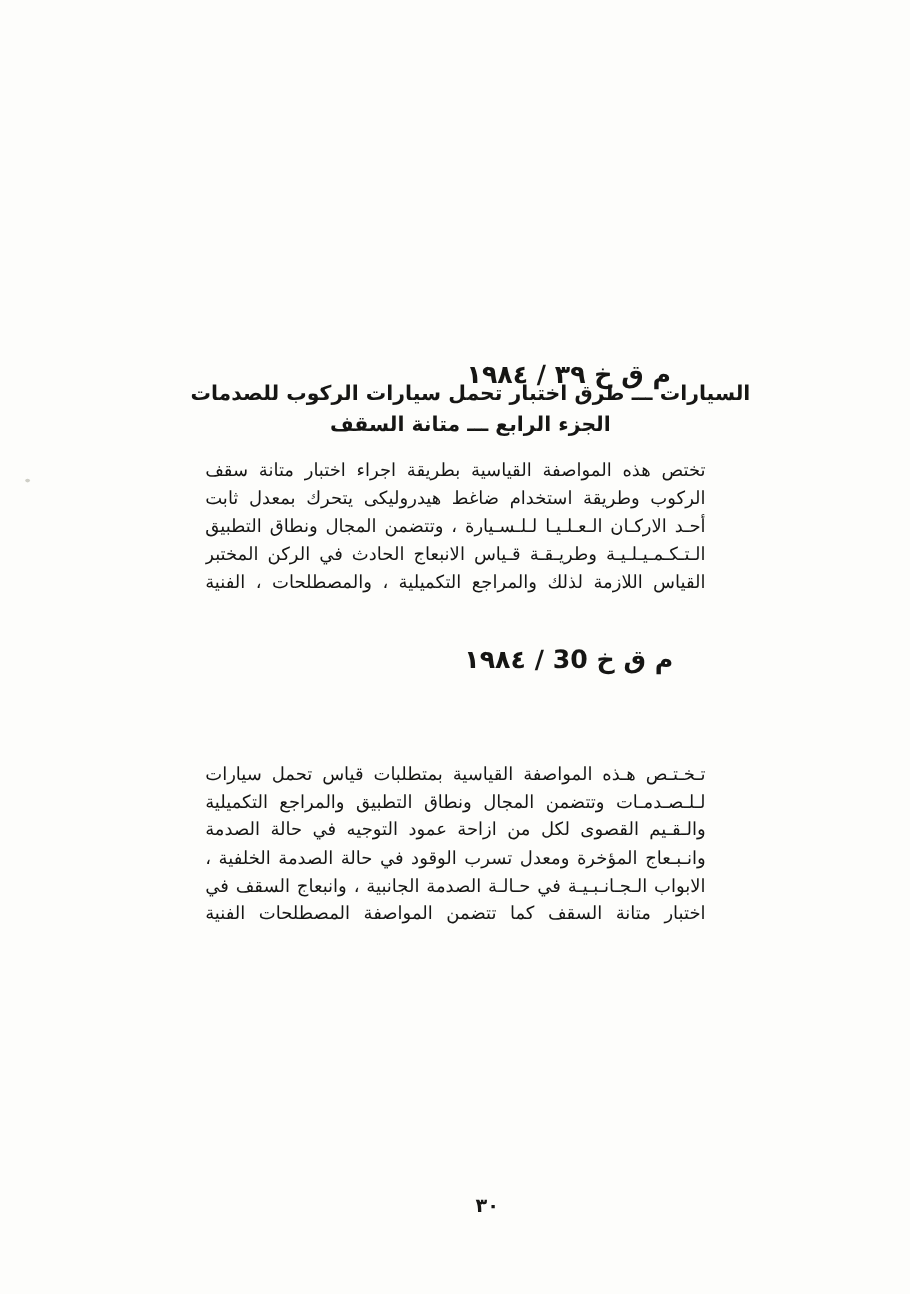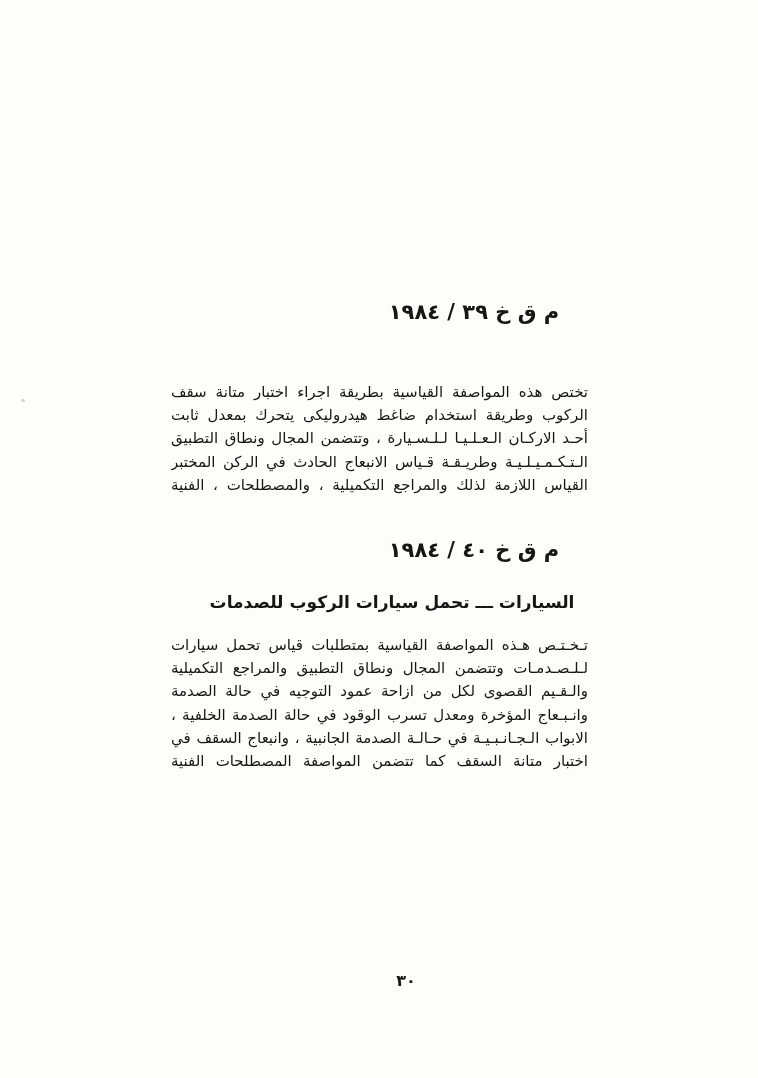--- a/index.html
+++ b/index.html
@@ -69,53 +69,54 @@
   .para-line {
     height: 23.2px;
     line-height: 23.2px;
     overflow: hidden;
     text-align: justify;
     text-align-last: justify;
     white-space: normal;
   }
   .page-number {
     position: absolute;
-    top: 970px;
+    top: 994px;
     left: 356px;
     width: 100px;
     text-align: center;
     direction: rtl;
     font-size: 16px;
     font-weight: bold;
     line-height: 22px;
   }
 </style>
 </head>
 <body>
 
 <div class="page">
 
   <div class="speck"></div>
 
   <div class="code code-1">م ق خ ٣٩ / ١٩٨٤</div>
 
+  <div class="title title-1">
+    <div class="title-line">السيارات ـــ طرق اختبار تحمل سيارات الركوب للصدمات</div>
+    <div class="title-line">الجزء الرابع ـــ متانة السقف</div>
+  </div>
 
   <div class="para para-1">
     <div class="para-line">تختص هذه المواصفة القياسية بطريقة اجراء اختبار متانة سقف سيارات</div>
     <div class="para-line">الركوب وطريقة استخدام ضاغط هيدروليكى يتحرك بمعدل ثابت ناحية</div>
     <div class="para-line">أحـد الاركـان الـعـلـيـا لـلـسـيارة ، وتتضمن المجال ونطاق التطبيق والمراجع</div>
     <div class="para-line">الـتـكـمـيـلـيـة وطريـقـة قـياس الانبعاج الحادث في الركن المختبر وأجهزة</div>
     <div class="para-line">القياس اللازمة لذلك والمراجع التكميلية ، والمصطلحات ، الفنية والمراجع·</div>
   </div>
 
-  <div class="code code-2">م ق خ ٤٠ / ١٩٨٤</div>
+  <div class="code code-2">م ق خ 30 / ١٩٨٤</div>
 
-  <div class="title title-2">
-    <div class="title-line">السيارات ـــ تحمل سيارات الركوب للصدمات</div>
-  </div>
 
   <div class="para para-2">
     <div class="para-line">تـخـتـص هـذه المواصفة القياسية بمتطلبات قياس تحمل سيارات الركوب</div>
     <div class="para-line">لـلـصـدمـات وتتضمن المجال ونطاق التطبيق والمراجع التكميلية والتعاريف</div>
     <div class="para-line">والـقـيم القصوى لكل من ازاحة عمود التوجيه في حالة الصدمة الأمامية ،</div>
     <div class="para-line">وانـبـعاج المؤخرة ومعدل تسرب الوقود في حالة الصدمة الخلفية ، وانبعاج</div>
     <div class="para-line">الابواب الـجـانـبـيـة في حـالـة الصدمة الجانبية ، وانبعاج السقف في حالة</div>
     <div class="para-line">اختبار متانة السقف كما تتضمن المواصفة المصطلحات الفنية والمراجع .</div>
   </div>
 

